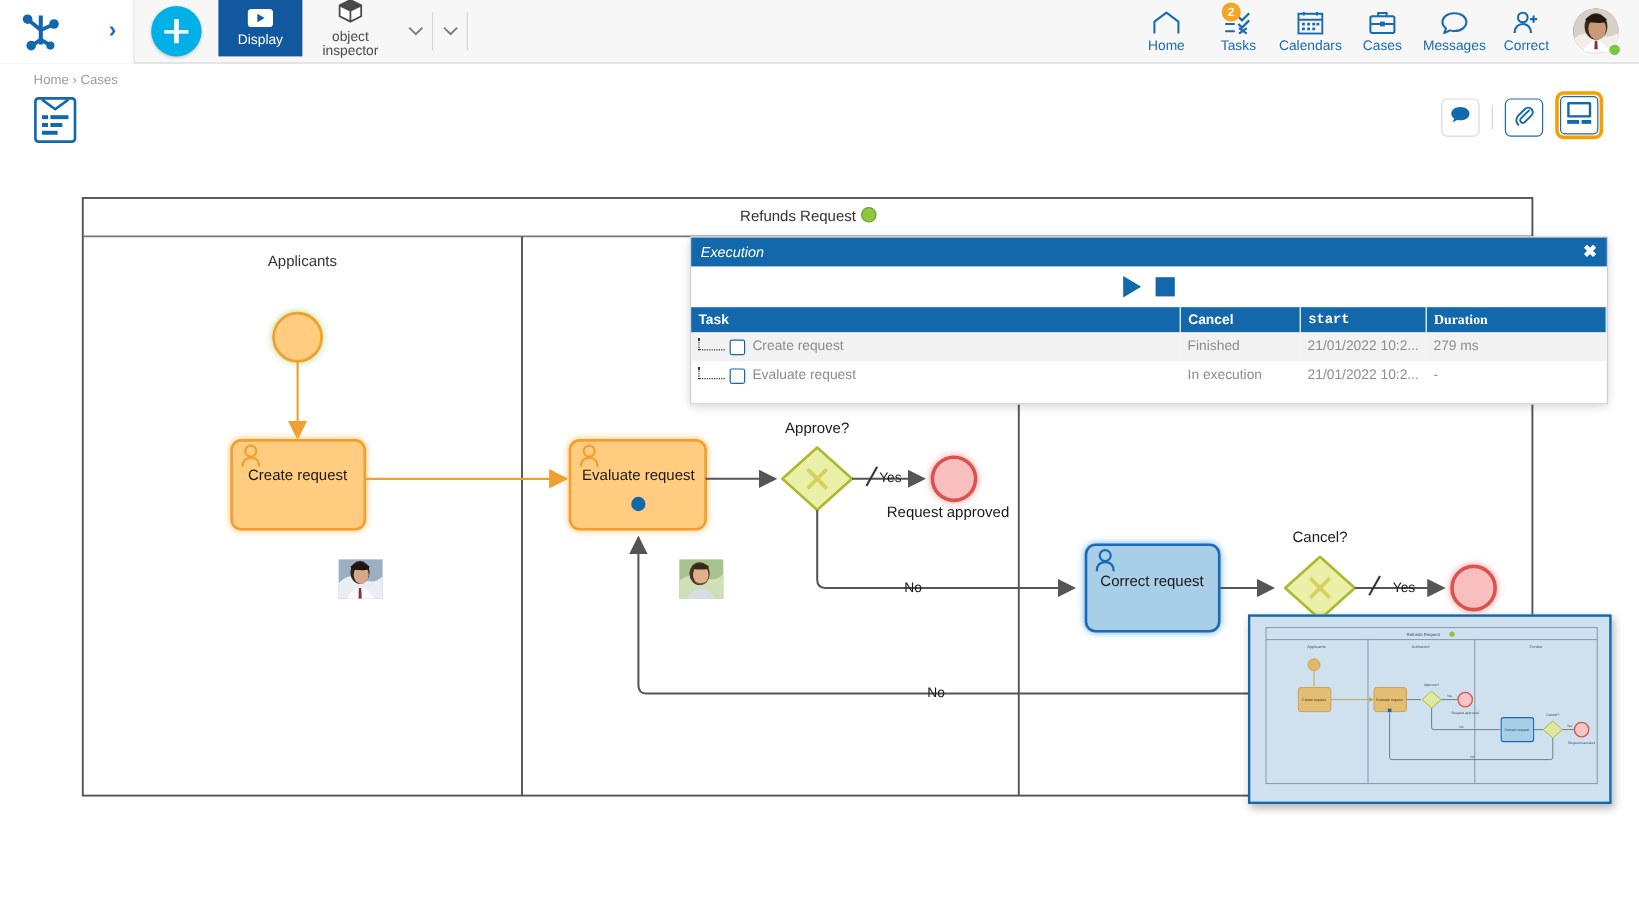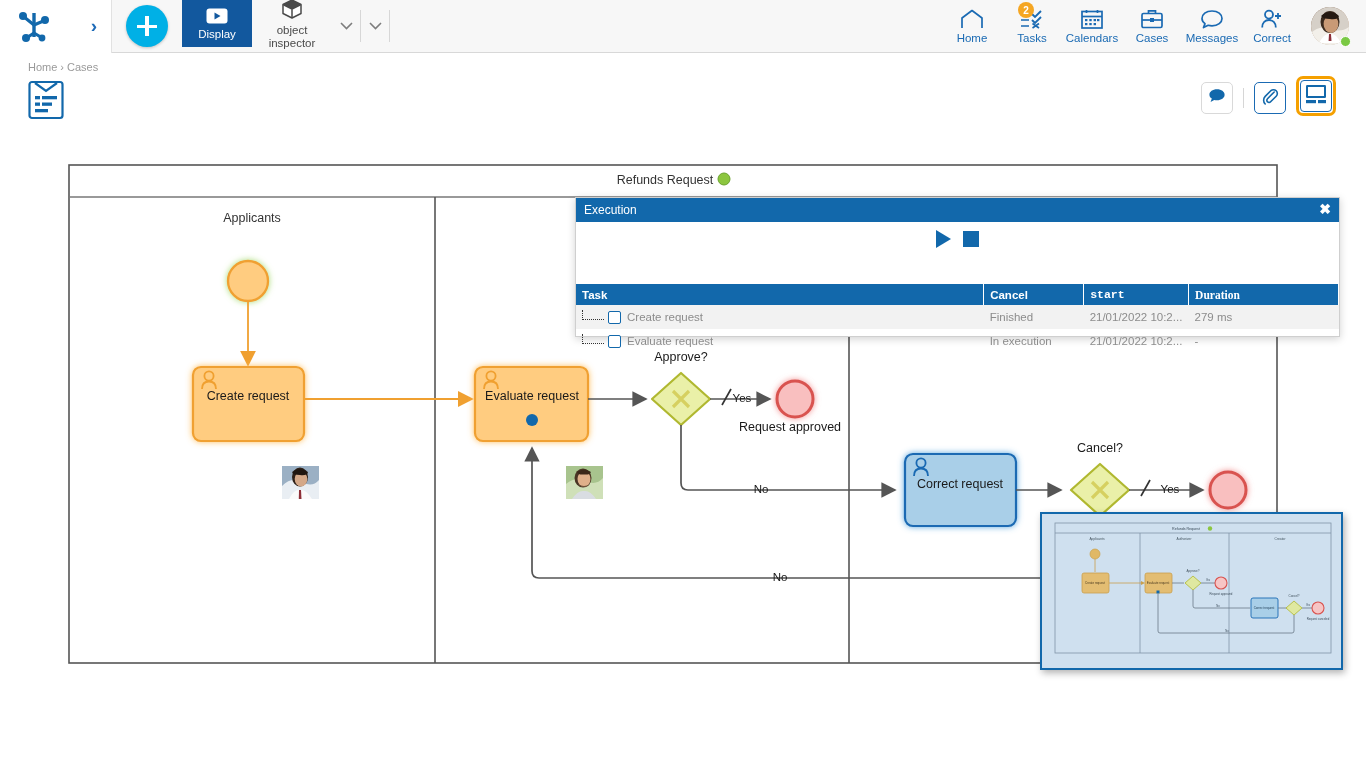--- a/index.html
+++ b/index.html
@@ -150,41 +150,41 @@
     width: 765px; height: 140px;
     background: #fff;
     border: 1px solid #cfcfcf;
     box-shadow: 0 2px 8px rgba(0,0,0,0.18);
     z-index: 40;
   }
   .exec-head {
     height: 24px; background: #1268ab; color: #fff;
     display: flex; align-items: center; position: relative;
   }
-  .exec-head .t { font-size: 12px; margin-left: 8px; font-weight: normal; }
+  .exec-head .t { font-size: 12px; margin-left: 8px; font-weight: normal; font-style: italic; }
   .exec-close {
     position: absolute; right: 8px; top: 3px;
     color: #fff; font-size: 14px; cursor: pointer;
     line-height: 16px; font-weight: bold;
   }
   .exec-ctrl {
     height: 34px; display: flex; align-items: center; justify-content: center;
     background: #fff;
   }
   .btn-play {
     width: 0; height: 0;
     border-left: 15px solid #1268ab;
     border-top: 9px solid transparent;
     border-bottom: 9px solid transparent;
     cursor: pointer; margin-right: 12px;
   }
   .btn-stop {
     width: 16px; height: 16px; background: #1268ab; cursor: pointer;
   }
-  .exec-table { width: 100%; border-collapse: collapse; margin-top: 28px; }
+  .exec-table { width: 100%; border-collapse: collapse; }
   .exec-table th {
     background: #1268ab; color: #fff; font-size: 11.5px;
     text-align: left; padding: 4px 6px; font-weight: bold;
     border-right: 1px solid #fff;
   }
   .exec-table td {
     font-size: 11.5px; color: #8c8c8c; padding: 5px 6px;
     border: none;
   }
   .exec-table tr.r-alt td { background: #f2f2f2; }

